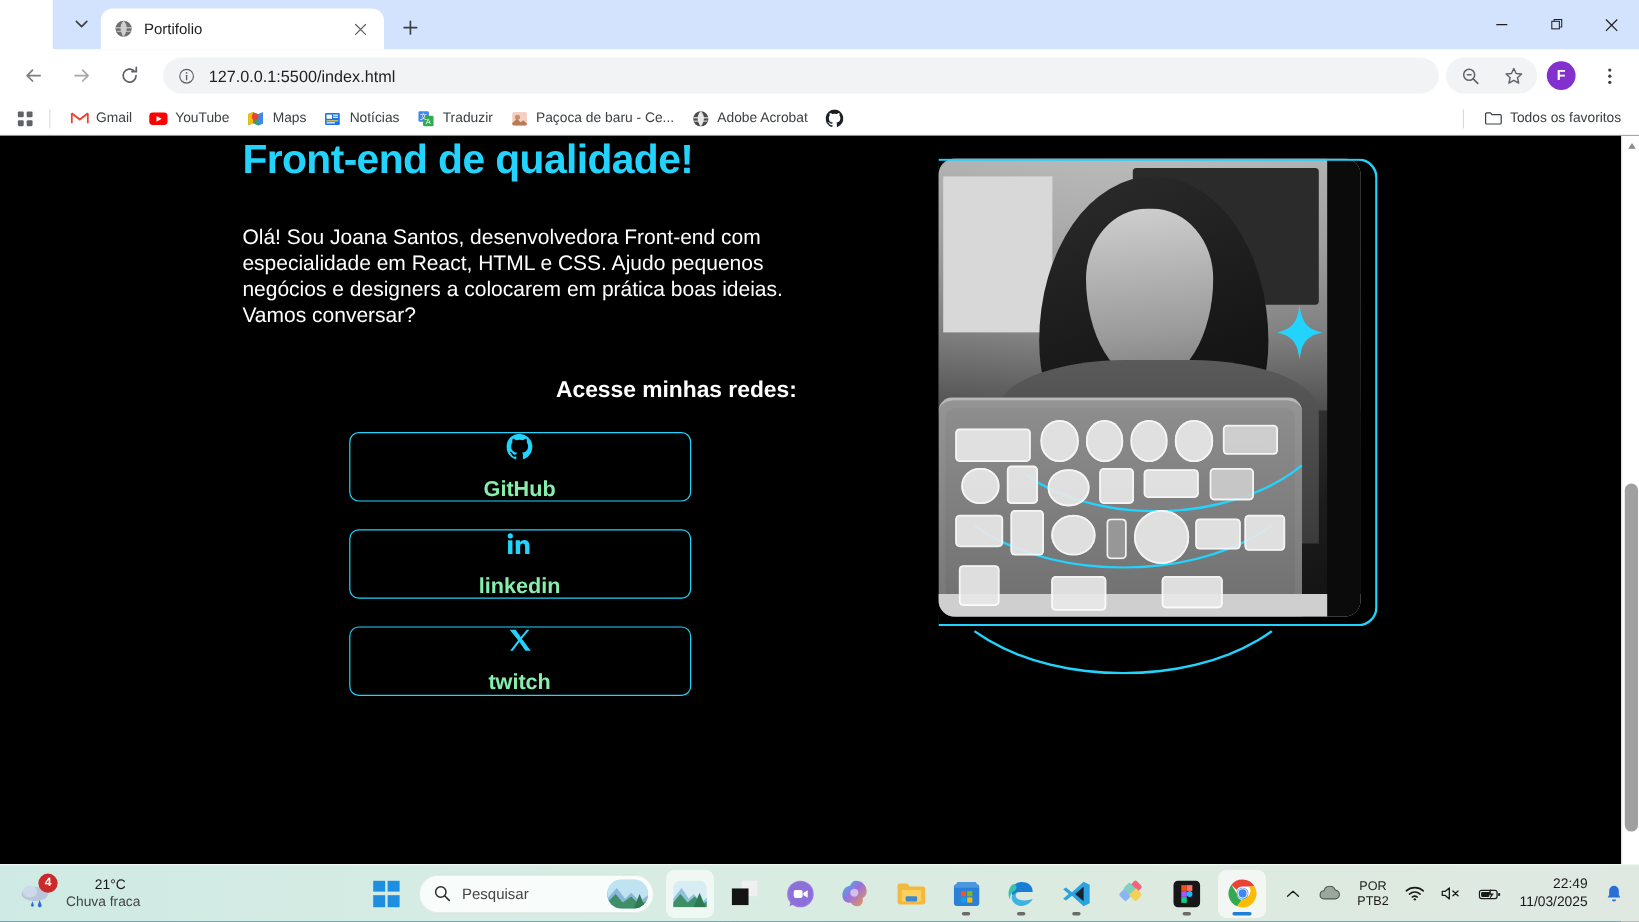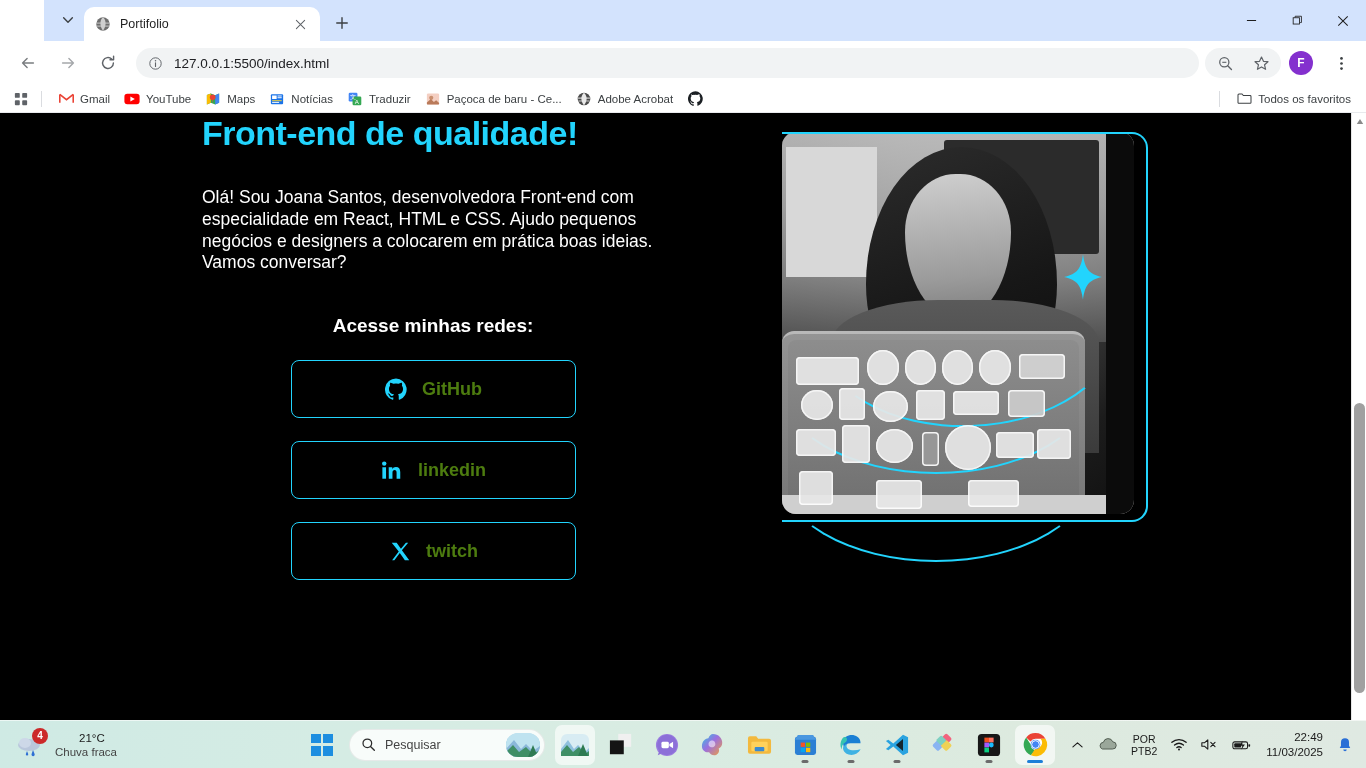--- a/index.html
+++ b/index.html
@@ -122,29 +122,29 @@
     font-size: 34px; font-weight: 800; color: #22d4fd;
     letter-spacing: -0.5px; line-height: 38px;
     margin-top: -18px;
   }
   .hero-text {
     font-size: 17.5px; line-height: 21.8px; color: #ffffff;
     margin-top: 35px; width: 452px; font-weight: 400;
   }
   .redes-title {
     font-size: 19px; font-weight: 800; color: #ffffff;
-    margin-top: 41px; text-align: center; width: 462px; margin-left: 0;
+    margin-top: 41px; text-align: right; width: 462px; margin-left: 0;
   }
   .btn-list { margin-top: 23px; width: 462px; }
   .social-btn {
     display: flex; align-items: center; justify-content: center;
     width: 285px; height: 58px; margin: 0 auto 23px auto;
     border: 1.5px solid #22d4fd; border-radius: 8px;
-    background: #000; color: #4d7c0f; cursor: pointer;
-    font-size: 18px; font-weight: 700; gap: 14px;
+    background: #000; color: #86efac; cursor: pointer;
+    font-size: 18px; font-weight: 700; gap: 14px; flex-direction: column;
   }
   .social-btn .sb-ic { width: 24px; height: 24px; display: flex; align-items: center; justify-content: center; }
 
   
   .hero-right { position: relative; flex: 1; }
   .photo-wrap {
     position: absolute; left: 22px; top: 0px; width: 352px; height: 382px;
     border-radius: 14px; overflow: hidden;
   }
   .photo-bg {

